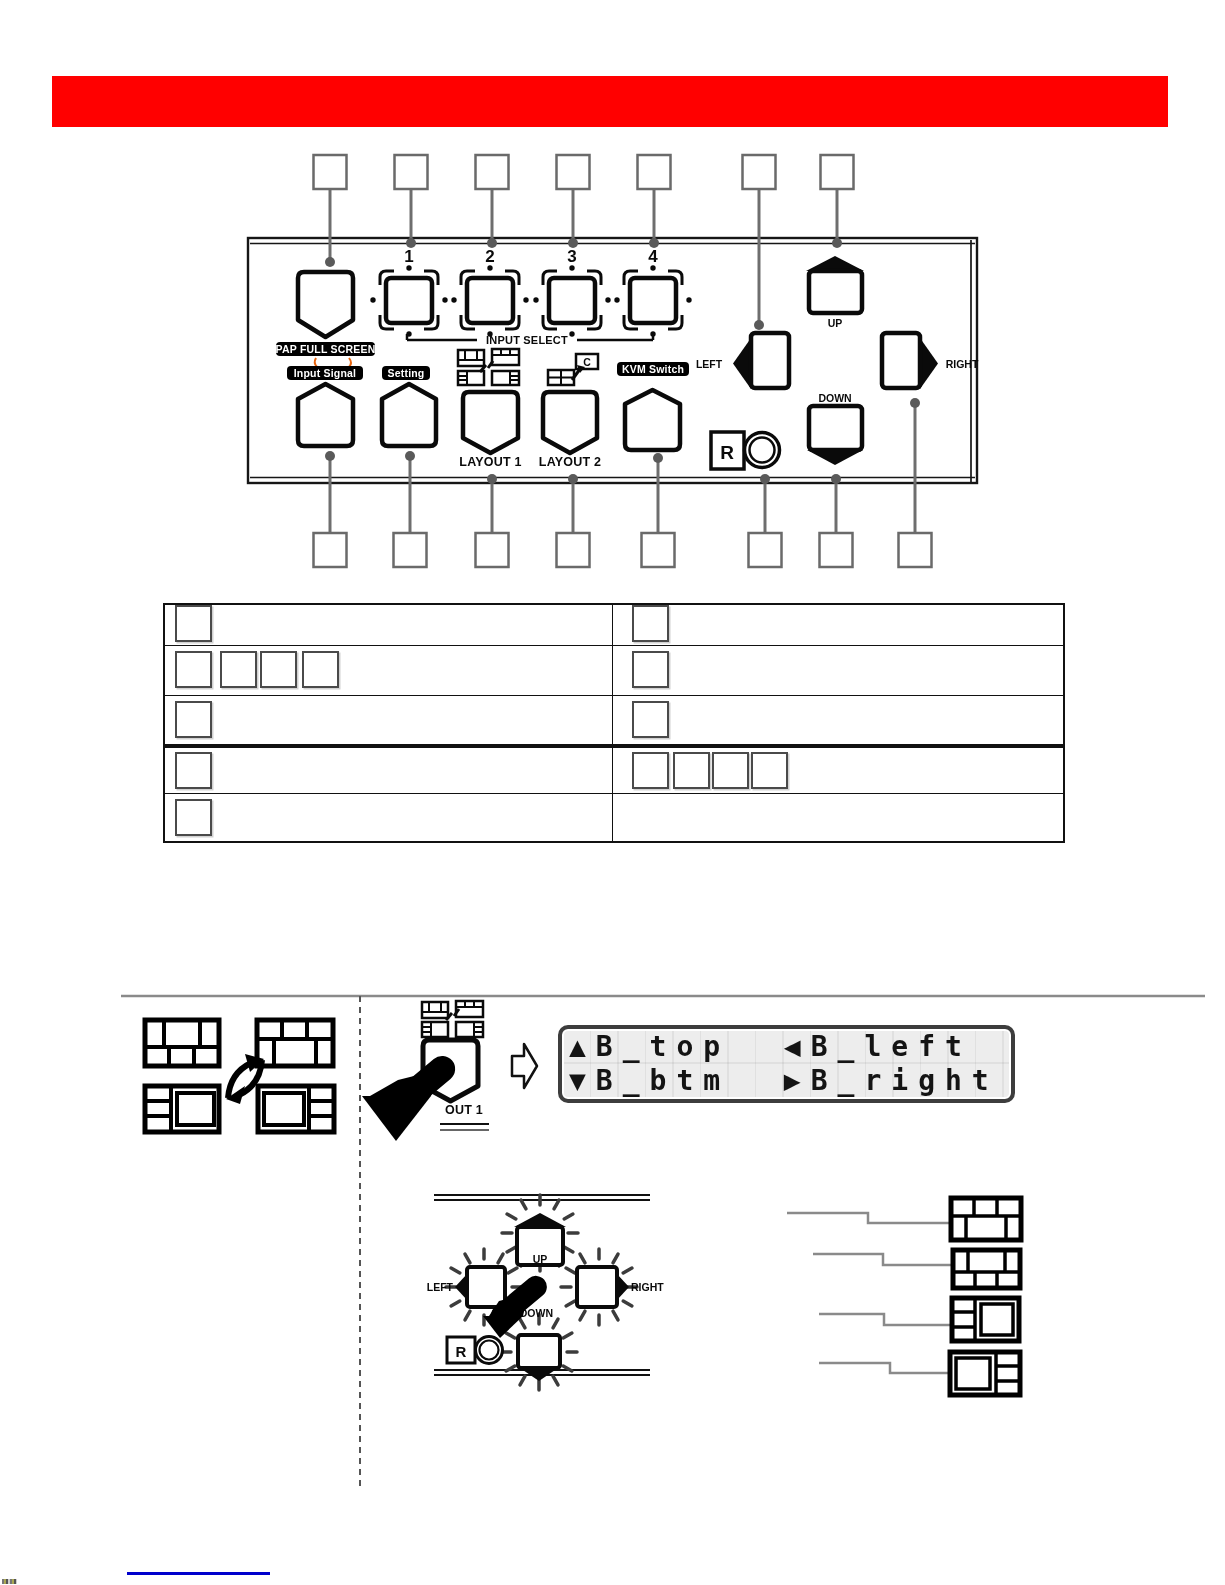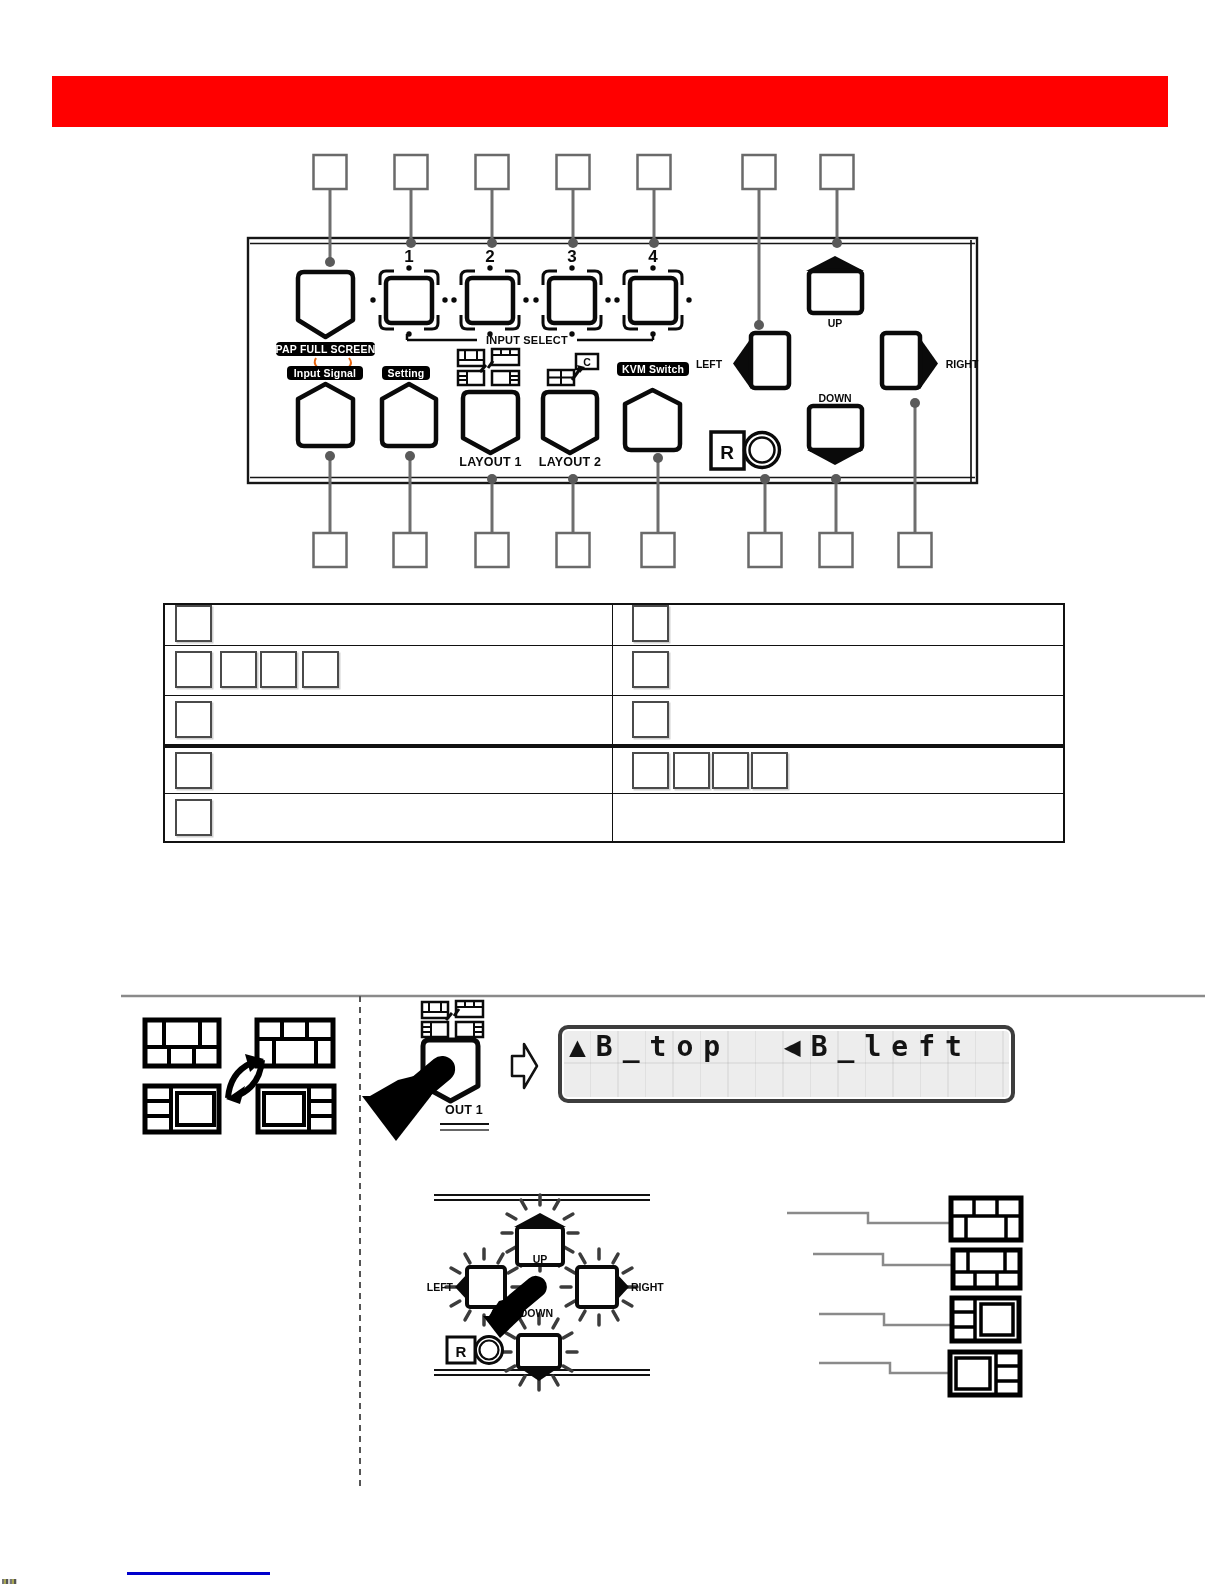--- a/index.html
+++ b/index.html
@@ -492,18 +492,19 @@
       <rect x="950" y="1352" width="70" height="43" stroke-width="5" fill="#fff"></rect>
       <line x1="996" y1="1352" x2="996" y2="1395" stroke-width="3.5"></line>
       <line x1="996" y1="1366" x2="1020" y2="1366" stroke-width="3.5"></line>
         <line x1="996" y1="1381" x2="1020" y2="1381" stroke-width="3.5"></line>
       <rect x="956" y="1358" width="34" height="31" stroke-width="3.5"></rect>
     </g>
   </svg>
 
   <div class="abs lcd">
     <div class="lcd-line">▲B_top  ◀B_left</div>
+    <div class="lcd-line">▼B_btm  ▶B_right</div>
   </div>
 
   <div class="abs blue-line"></div>
   <div class="abs artifact"></div>
 
 </div>
 
 </body></html>

